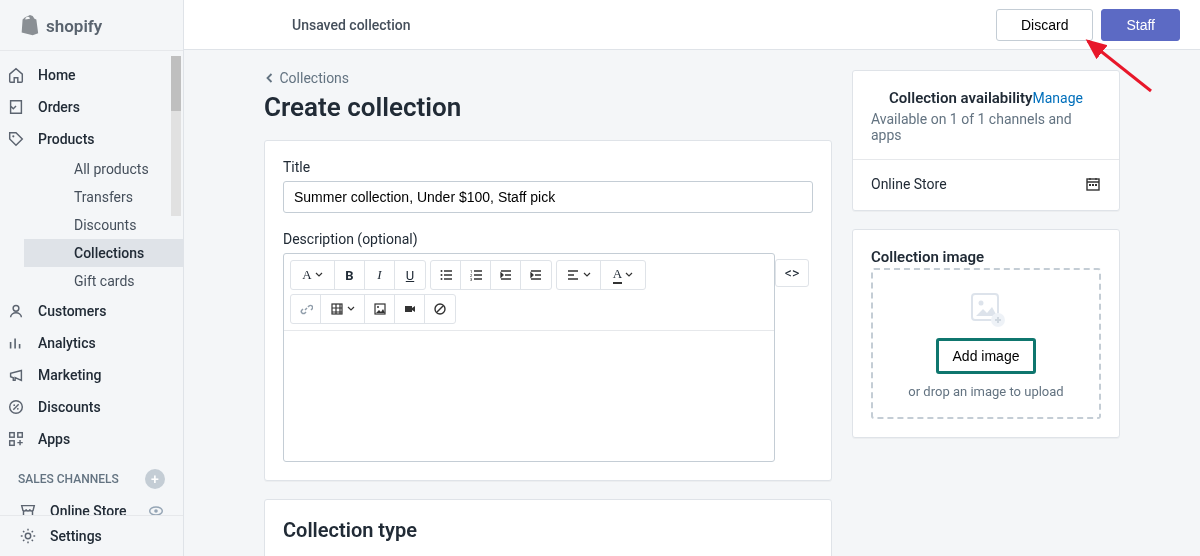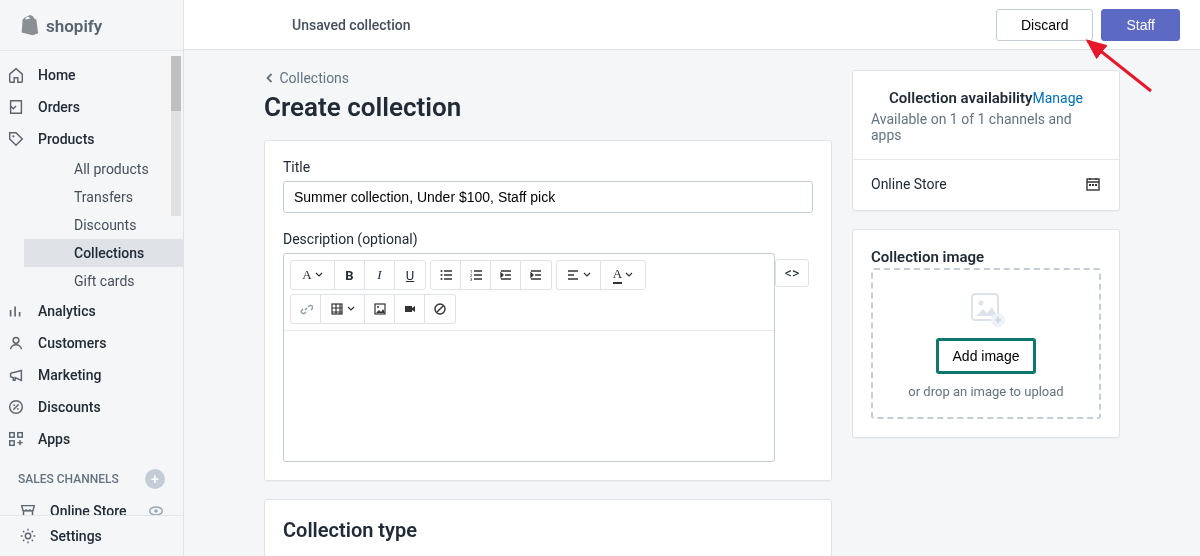--- a/index.html
+++ b/index.html
@@ -115,33 +115,33 @@
         <div class="sub-list">
           <div class="sub-item">All products</div>
           <div class="sub-item">Transfers</div>
           <div class="sub-item">Discounts</div>
           <div class="sub-item active">Collections</div>
           <div class="sub-item">Gift cards</div>
         </div>
         <div class="nav-item">
           <span class="icon">
               <svg width="18" height="18" viewBox="0 0 20 20">
-                <path fill="none" stroke="currentColor" stroke-width="1.8" d="M4 16V9m5 7V5m5 11v-5"></path>
-              </svg>
-            </span>
-          <span>Analytics</span>
-        </div>
-        <div class="nav-item">
-          <span class="icon">
-              <svg width="18" height="18" viewBox="0 0 20 20">
                 <circle cx="10" cy="7" r="3.2" fill="none" stroke="currentColor" stroke-width="1.6"></circle>
                 <path fill="none" stroke="currentColor" stroke-width="1.6" d="M4 17c0-3 3-5 6-5s6 2 6 5"></path>
               </svg>
             </span>
           <span>Customers</span>
+        </div>
+        <div class="nav-item">
+          <span class="icon">
+              <svg width="18" height="18" viewBox="0 0 20 20">
+                <path fill="none" stroke="currentColor" stroke-width="1.8" d="M4 16V9m5 7V5m5 11v-5"></path>
+              </svg>
+            </span>
+          <span>Analytics</span>
         </div>
         <div class="nav-item">
           <span class="icon">
               <svg width="18" height="18" viewBox="0 0 20 20">
                 <path fill="none" stroke="currentColor" stroke-width="1.6" d="M4 8v4l3 1v3l2 0v-3l7 3V5L4 8z"></path>
               </svg>
             </span>
           <span>Marketing</span>
         </div>
         <div class="nav-item">

